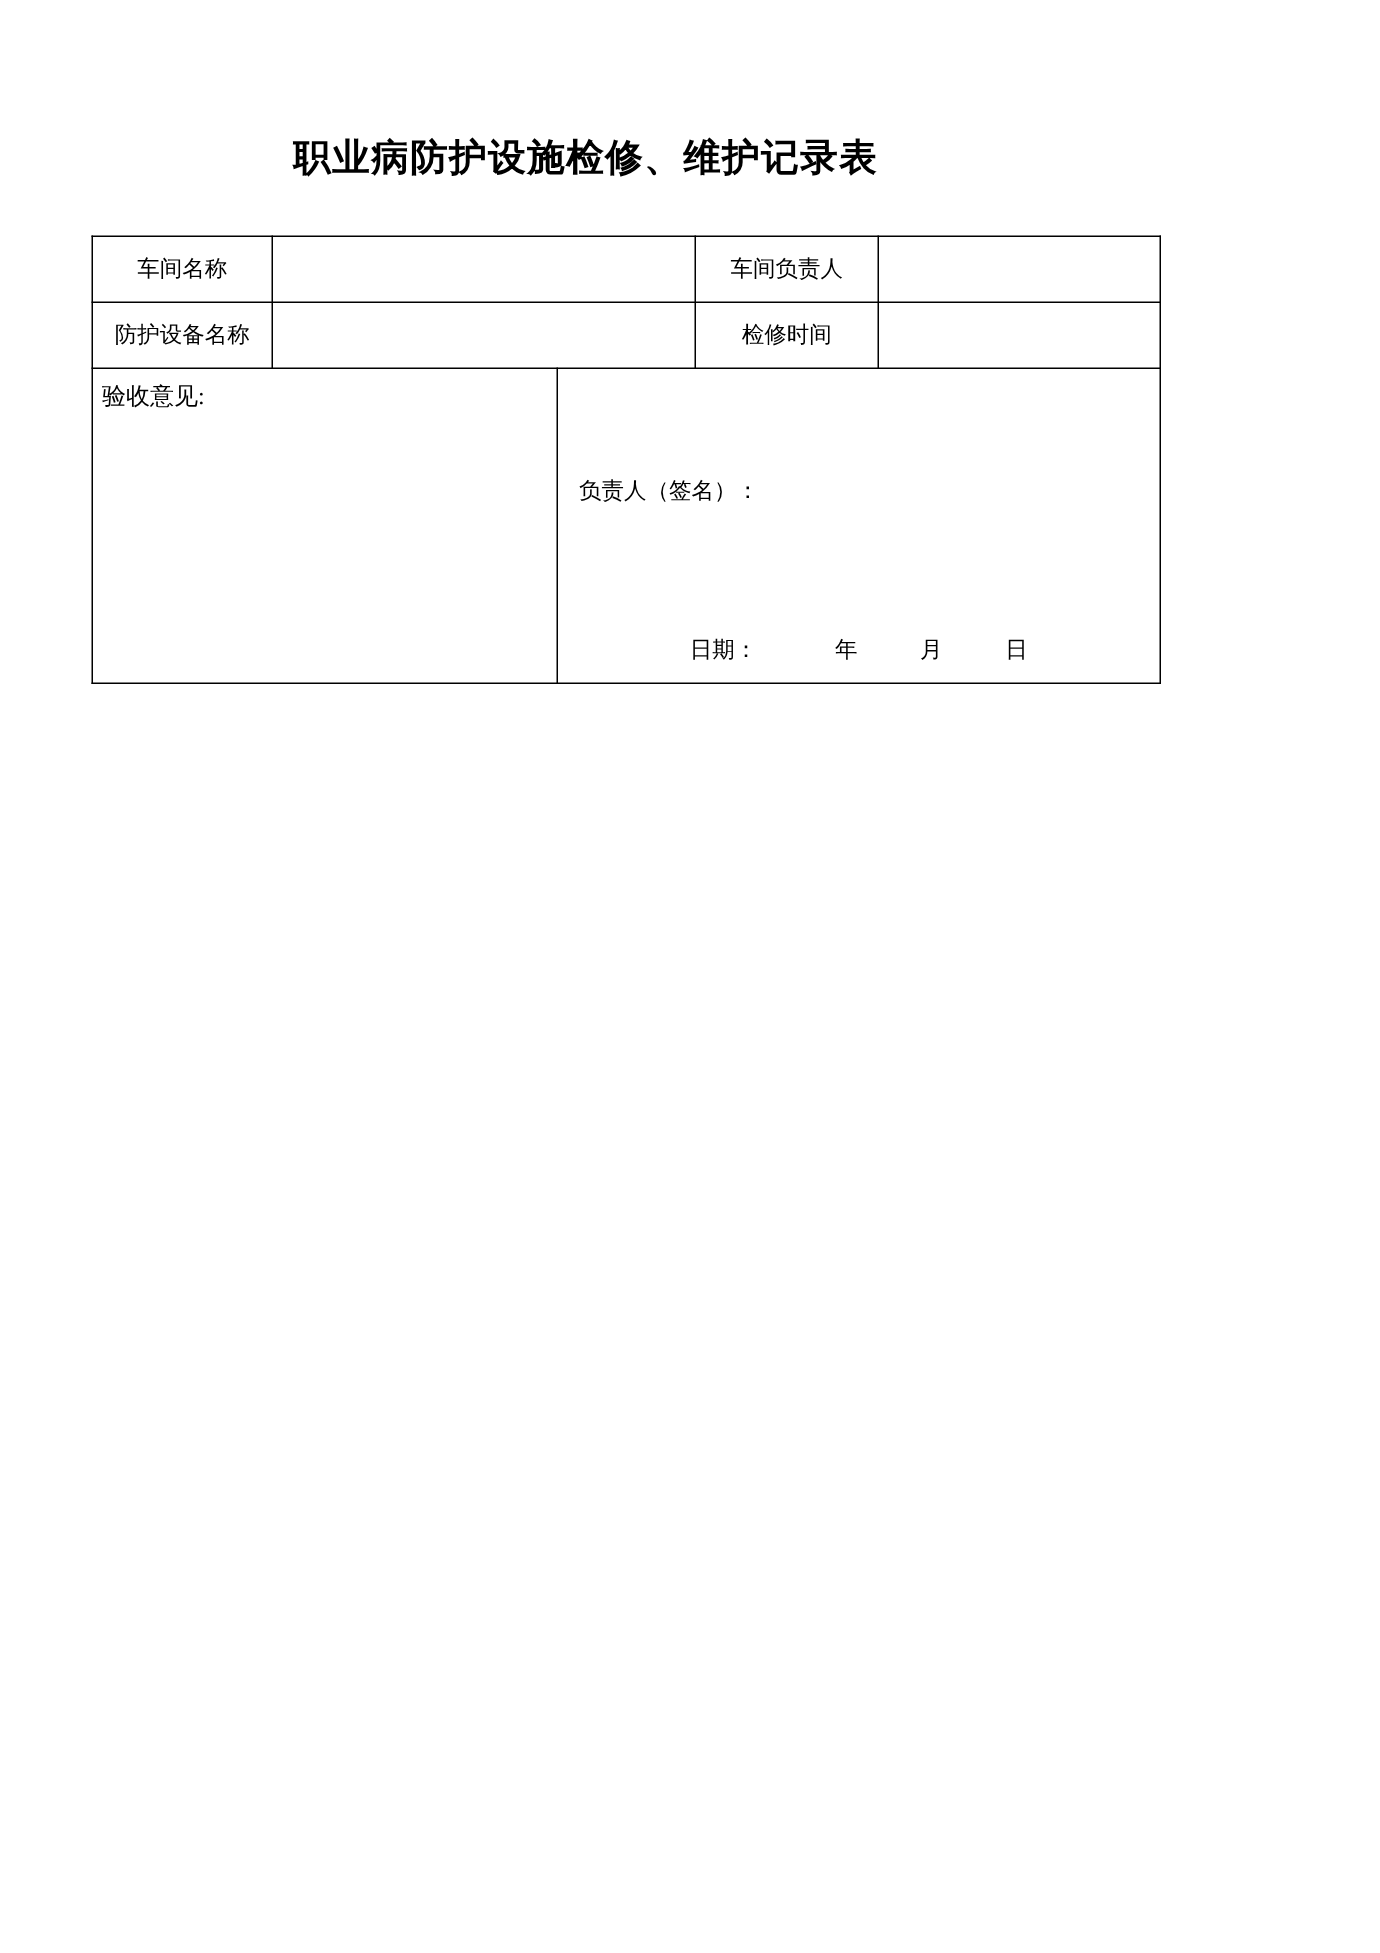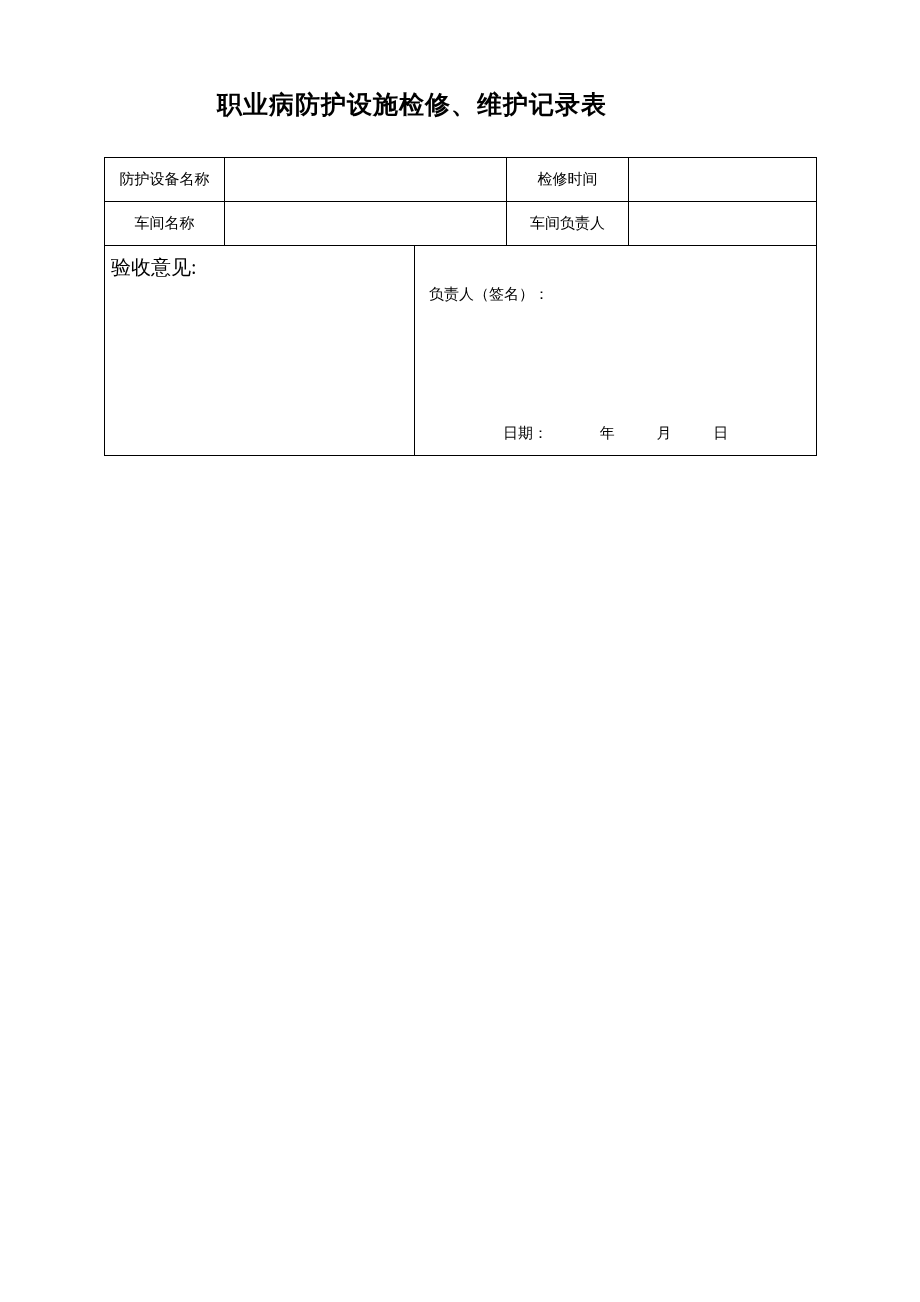--- a/index.html
+++ b/index.html
@@ -5,21 +5,21 @@
   * { box-sizing: border-box; }
   html, body {
     margin: 0; padding: 0;
     width: 920px; height: 1302px;
     background: #fff;
     font-family: "SimSun", "宋体", serif;
     color: #000;
   }
   .page {
     width: 824px;
-    padding: 88px 104px 0 104px;
+    padding: 88px 104px 0 61px;
   }
   .title {
     text-align: center;
     font-family: "SimHei", "黑体", sans-serif;
     font-size: 25px;
     font-weight: 600;
     margin: 0 0 36px 0;
     letter-spacing: 1px;
   }
   table {
@@ -35,25 +35,25 @@
   }
   .hdr { text-align: center; height: 44px; }
   .hdr2 { text-align: center; height: 44px; }
   .big { height: 635px; vertical-align: top; }
   .big-inner {
     padding: 10px 6px;
     font-size: 15px;
     line-height: 1.6;
   }
   .bot-row td { height: 210px; vertical-align: top; }
-  .yanshou { padding: 8px 6px; font-size: 20px; }
+  .yanshou { padding: 8px 6px; font-size: 16px; }
   .sig-cell { position: relative; }
   .sig-label {
     position: absolute;
-    top: 39px;
+    top: 72px;
     left: 14px;
     font-size: 15px;
   }
   .date-line {
     position: absolute;
     bottom: 12px;
     left: 0; right: 0;
     text-align: center;
     font-size: 15px;
   }
@@ -71,31 +71,31 @@
     <colgroup>
       <col style="width:120px">
       <col style="width:190px">
       <col style="width:92px">
       <col style="width:122px">
       <col style="width:188px">
     </colgroup>
 
     <tbody>
         <tr>
+      <td class="hdr">车间名称</td>
+      <td class="hdr" colspan="2"></td>
+      <td class="hdr">车间负责人</td>
+      <td class="hdr"></td>
+    </tr>
+
+    <tr>
       <td class="hdr2">防护设备名称</td>
       <td class="hdr2" colspan="2"></td>
       <td class="hdr2">检修时间</td>
       <td class="hdr2"></td>
-    </tr>
-
-    <tr>
-      <td class="hdr">车间名称</td>
-      <td class="hdr" colspan="2"></td>
-      <td class="hdr">车间负责人</td>
-      <td class="hdr"></td>
     </tr>
 
 
     <tr class="bot-row">
       <td colspan="2">
         <div class="yanshou">
           <span>验收意见:</span>
           <div></div>
         </div>
       </td>

